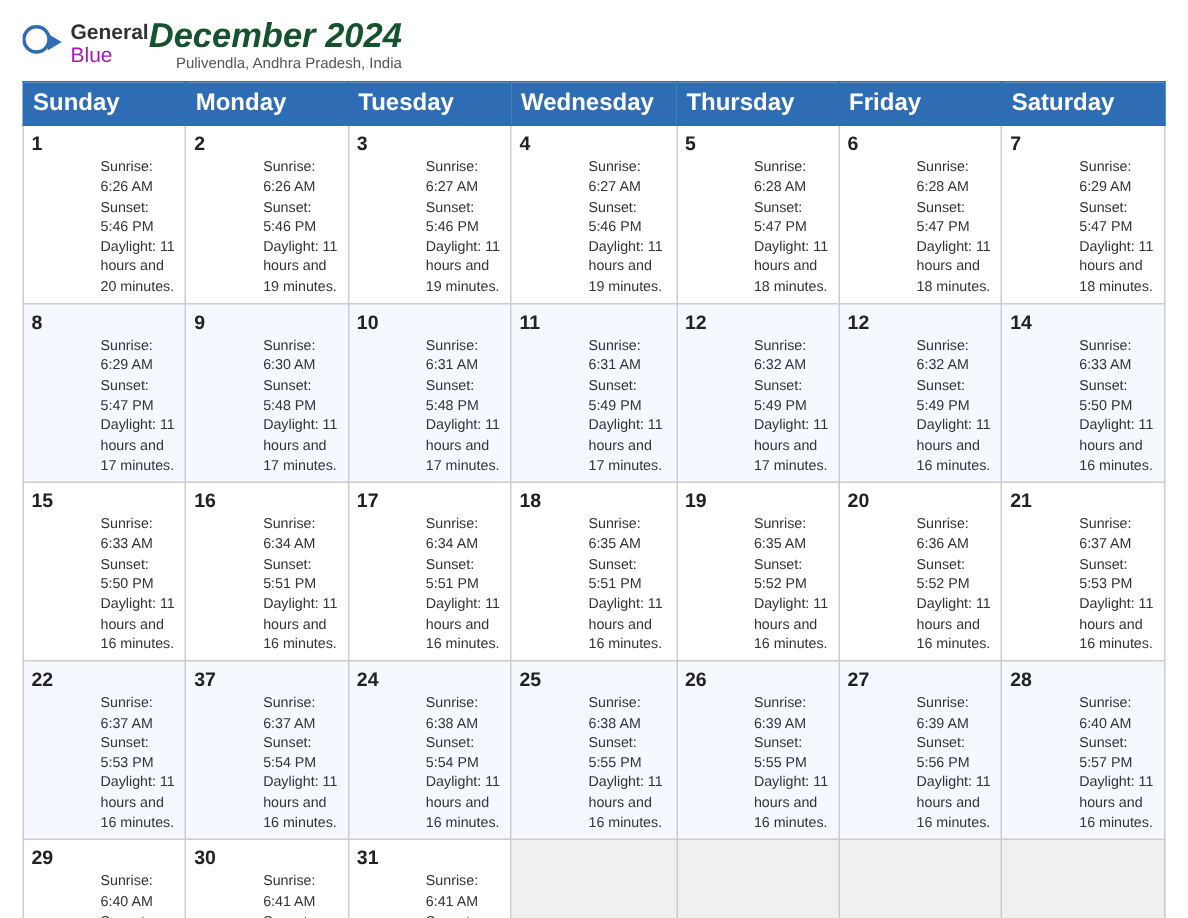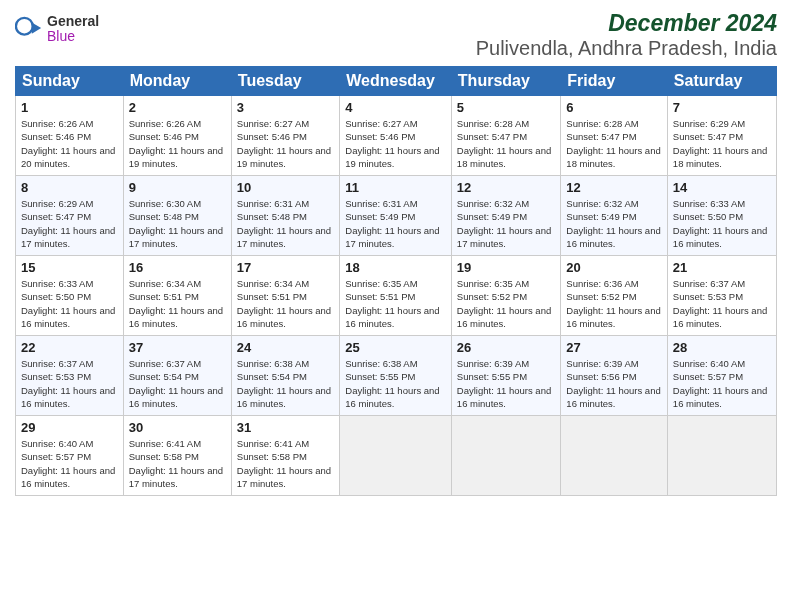--- a/index.html
+++ b/index.html
@@ -11,21 +11,20 @@
       overflow: hidden;
     }
     .container {
       width: 792px;
       height: 612px;
       padding: 10px 15px;
     }
     .header-row {
       display: flex;
       align-items: flex-start;
-      justify-content: space-between;
       margin-bottom: 6px;
     }
     .logo {
       display: flex;
       align-items: center;
       margin-top: 4px;
     }
     .logo-text {
       display: flex;
       flex-direction: column;
@@ -49,21 +48,21 @@
     .title-section {
       text-align: right;
     }
     .month-title {
       font-size: 23px;
       font-weight: bold;
       color: #14532d;
       font-style: italic;
     }
     .location {
-      font-size: 20px;
+      font-size: 10px;
       color: #555;
     }
     .calendar-table {
       width: 100%;
       border-collapse: collapse;
       font-size: 10px;
     }
     .calendar-table th {
       background-color: #2e6db4;
       color: white;
@@ -90,20 +89,21 @@
       font-size: 13px;
       font-weight: bold;
       color: #222;
       display: block;
       margin-bottom: 2px;
     }
     .day-info {
       font-size: 9.5px;
       color: #333;
       line-height: 1.4;
+      margin-left: 46px;
     }
     .empty-cell {
       background-color: #f0f0f0 !important;
     }
   </style>
 </head>
 <body>
 
 <div class="container">
   <div class="header-row">

